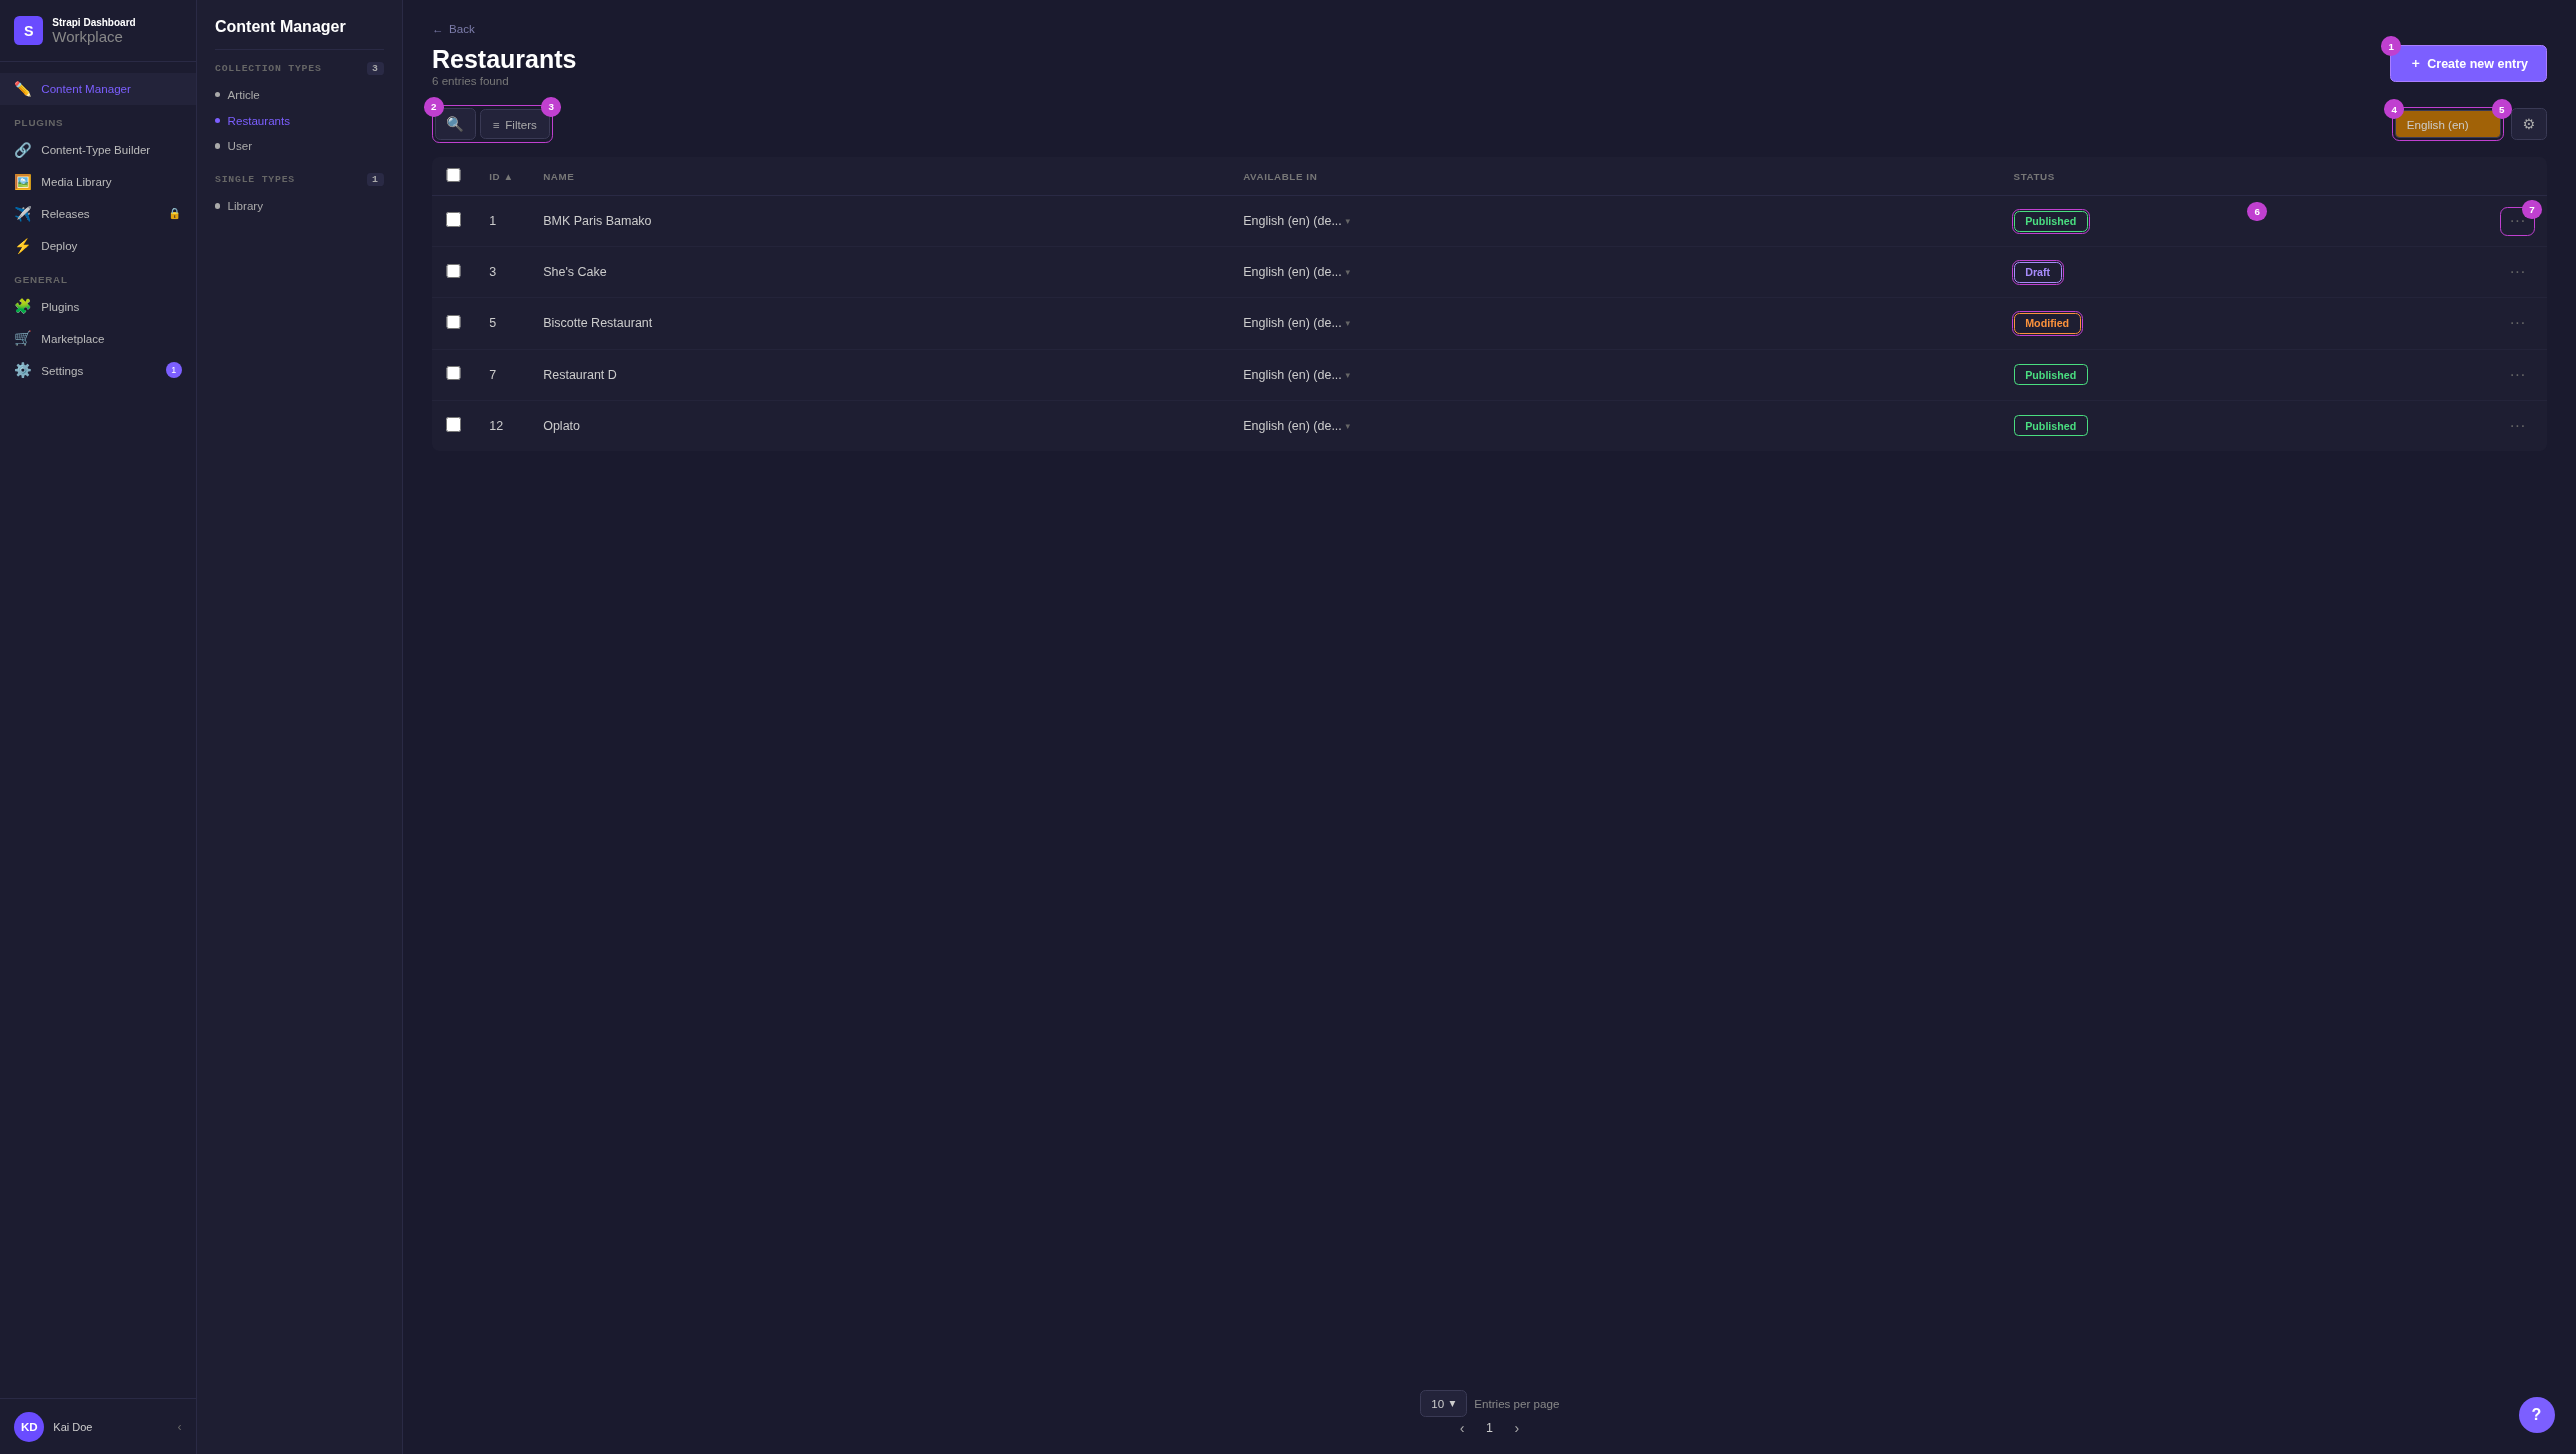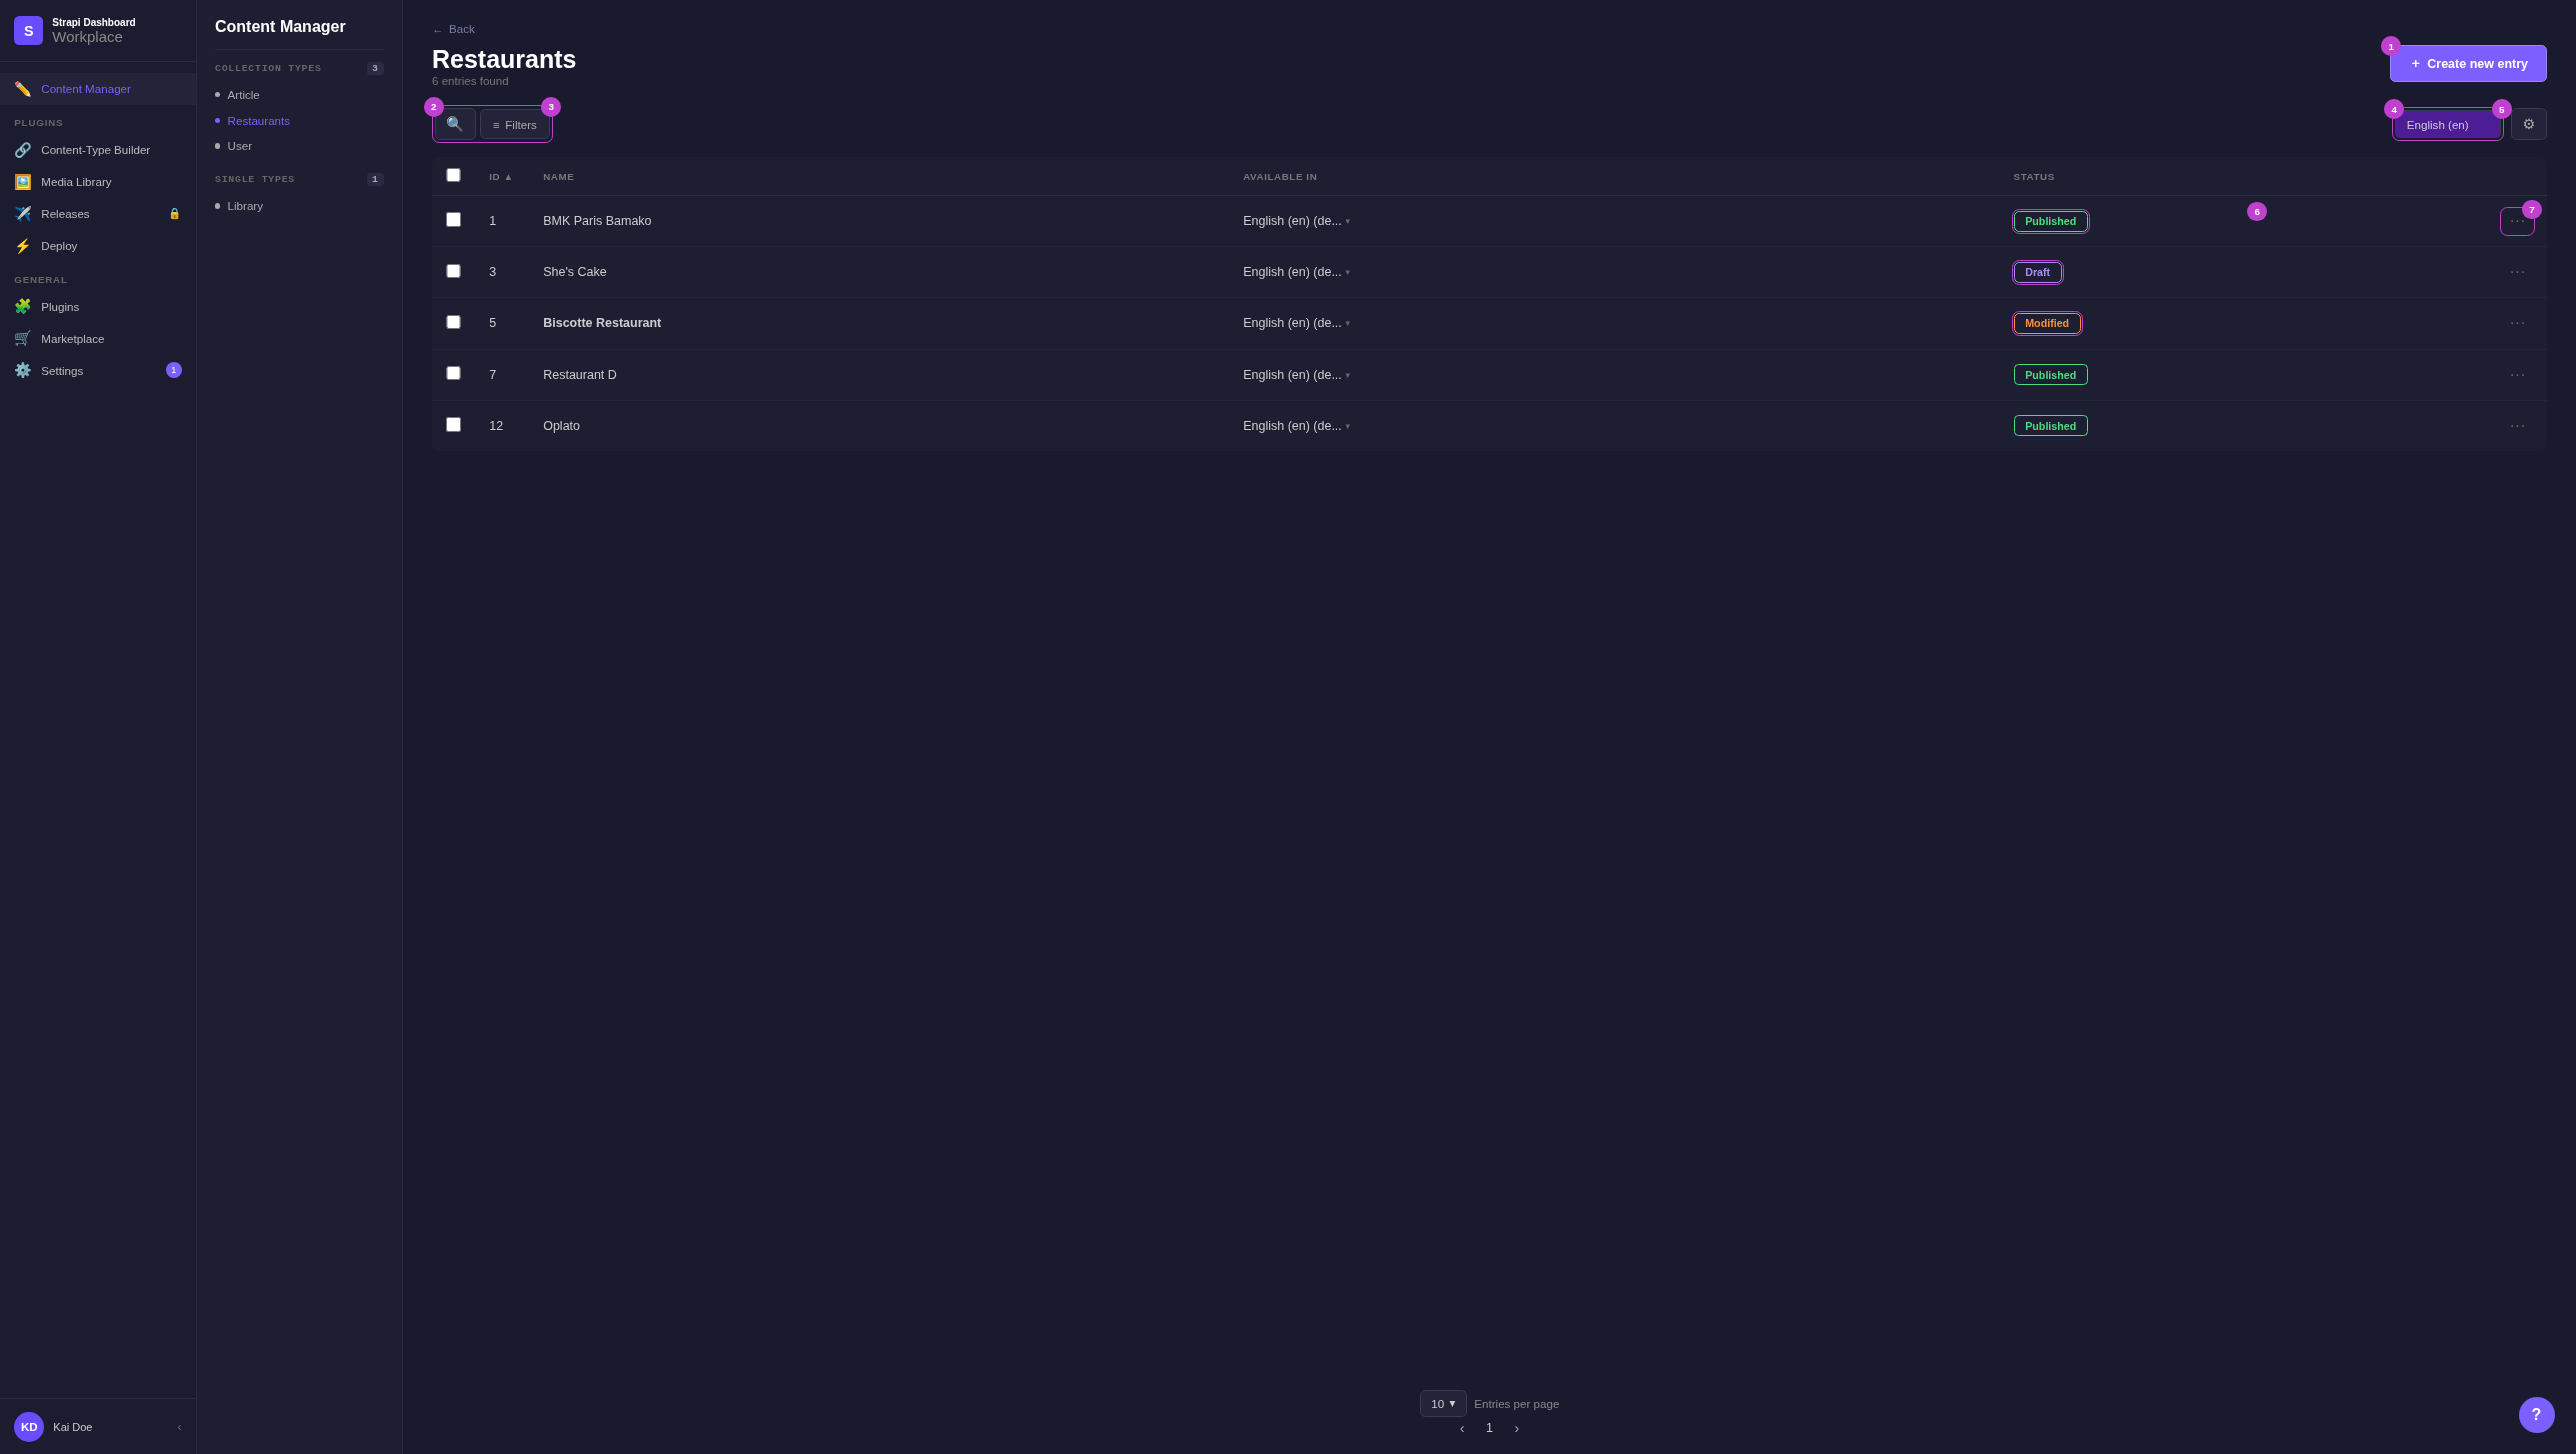--- a/index.html
+++ b/index.html
@@ -290,21 +290,21 @@
       border-radius: 50%;
       display: flex;
       align-items: center;
       justify-content: center;
       font-size: 9.8px;
       font-weight: 700;
       color: white;
       z-index: 10;
     }
     .lang-select {
-      background: #4c1d95;
+      background: #a16207;
       border: 0.9px solid #3a3a55;
       border-radius: 4.5px;
       color: #ccc;
       padding: 6.3px 27px 6.3px 10.7px;
       font-size: 11.6px;
       appearance: none;
       cursor: pointer;
     }
     .settings-btn {
       background: #23233a;
@@ -697,21 +697,21 @@
           
           <button class="action-dots">···</button>
         </div>
       </td>
     </tr>
           <tr>
       <td class="checkbox-cell">
         <input type="checkbox" class="cb" style="">
       </td>
       <td class="id-cell">5</td>
-      <td class="name-cell" style="cursor:pointer;font-weight:bold;">Biscotte Restaurant</td>
+      <td class="name-cell" style="cursor:pointer;">Biscotte Restaurant</td>
       <td class="avail-cell">
         <span class="avail-dropdown">
           English (en) (de...
           <span class="arrow">▾</span>
         </span>
       </td>
       <td class="status-cell">
         <span class="status-badge status-modified status-badge-highlight">Modified</span>
         
       </td>

